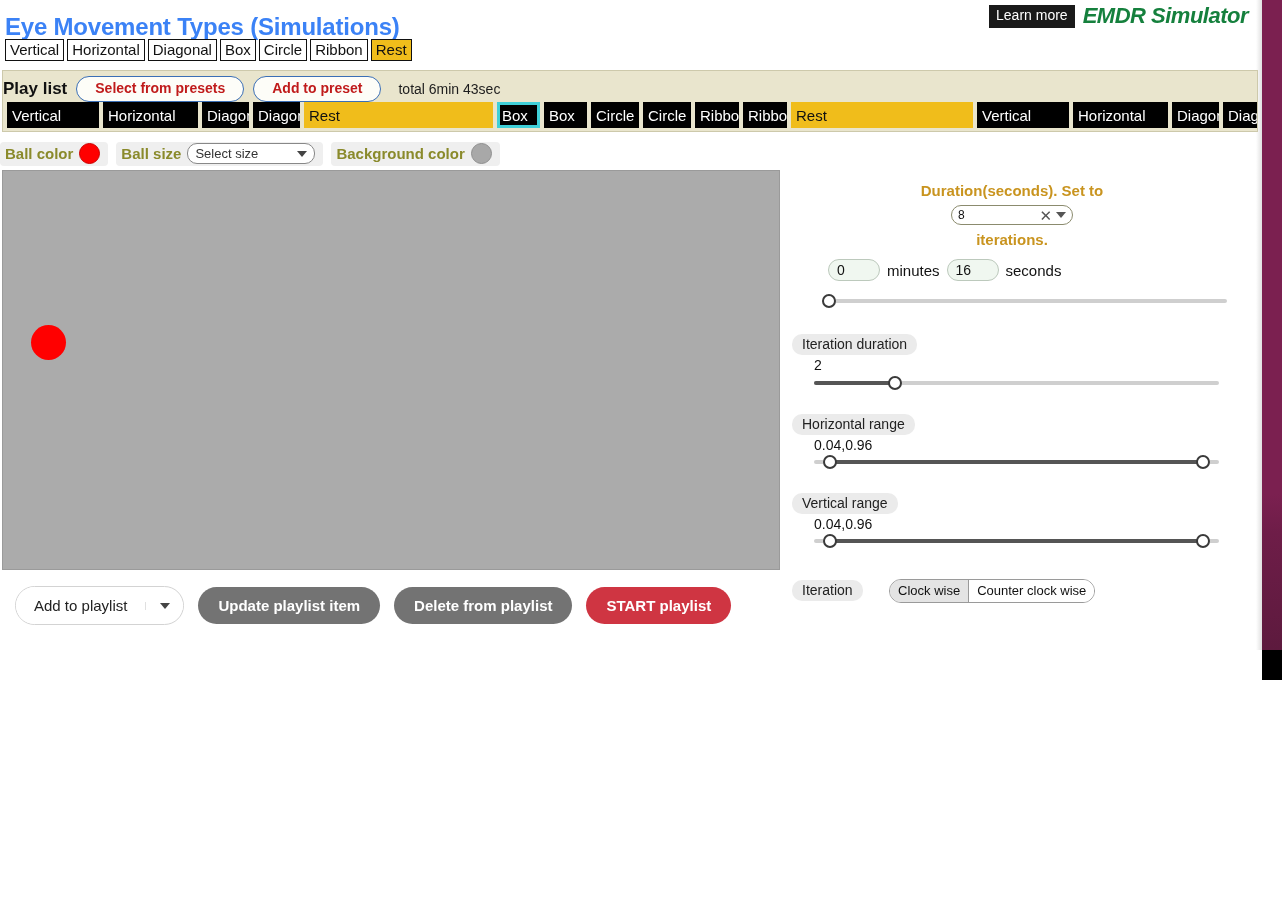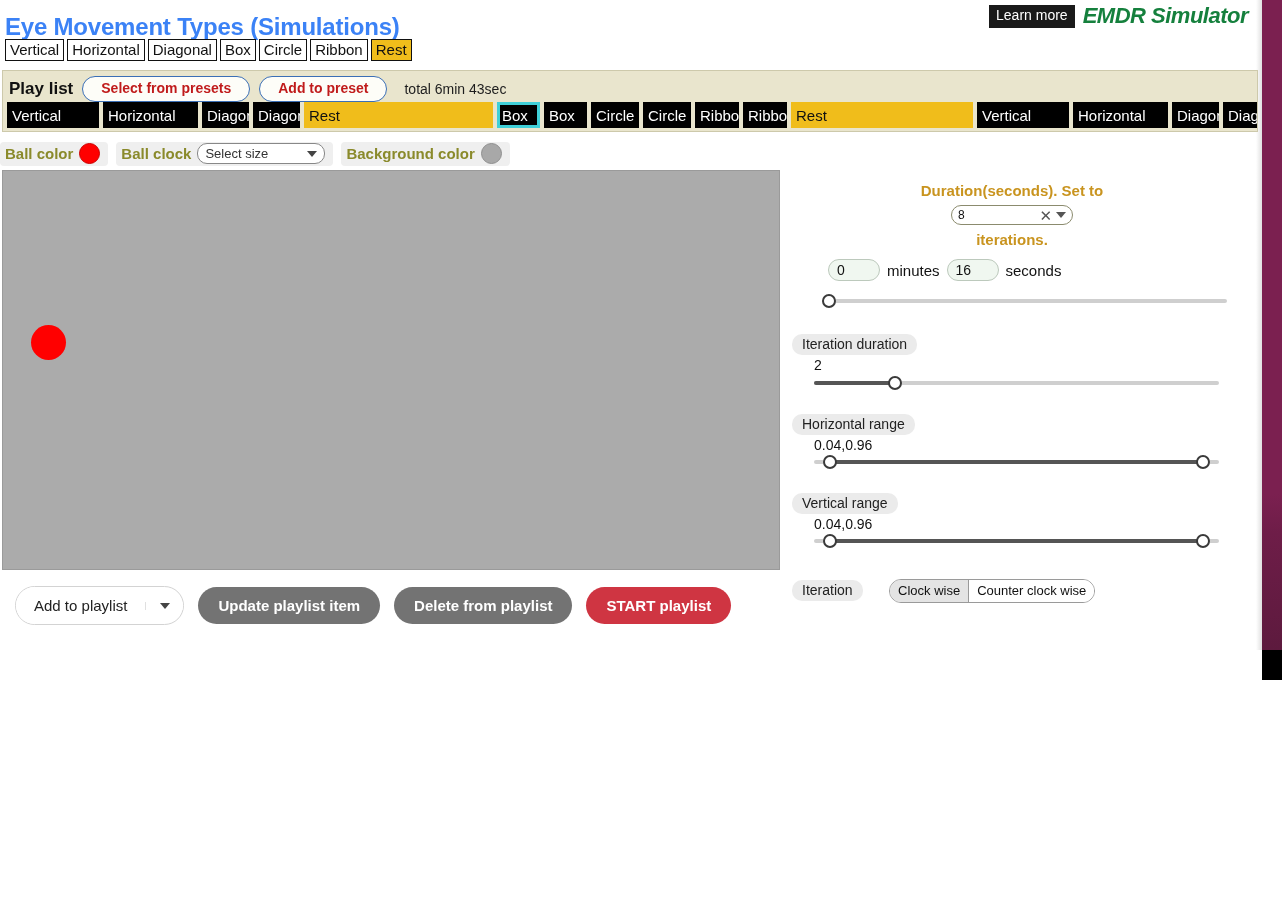--- a/index.html
+++ b/index.html
@@ -49,21 +49,21 @@
     border-radius:0;
   }
   .mtype-btn.selected{background:#f0bd1b;}
 
   
   #playlist-panel{
     position:absolute;left:2px;top:70px;width:1256px;height:62px;
     background:#e9e5cd;border:1px solid #cdc9ab;box-sizing:border-box;
     overflow:hidden;
   }
-  #playlist-head{position:absolute;left:6px;top:5px;display:flex;align-items:center;gap:9px;}
+  #playlist-head{position:absolute;left:0;top:5px;display:flex;align-items:center;gap:9px;}
   #playlist-label{font-size:17px;font-weight:bold;color:#111;}
   .pill-btn{
     border:1px solid #3b6fb6;background:#fdfdf8;color:#c01b1b;
     font-size:14px;font-weight:bold;border-radius:14px;
     padding:3px 18px 4px 18px;cursor:pointer;line-height:1.2;
     font-family:"Liberation Sans", sans-serif;
   }
   #playlist-total{font-size:14px;color:#1d1d1d;margin-left:8px;}
 
   #playlist-items{position:absolute;left:4px;top:31px;display:flex;gap:4px;height:26px;white-space:nowrap;}
@@ -228,21 +228,21 @@
     </div>
 </div>
 
 <div id="ball-settings">
   <div class="setting-group">
     <span class="setting-label">Ball color</span>
     <span id="ball-color-swatch" class="color-swatch"></span>
   </div>
 
   <div class="setting-group">
-    <span class="setting-label">Ball clock</span>
+    <span class="setting-label">Ball size</span>
     <div id="ball-size-select">
       <span>Select size</span>
       <span class="chev"></span>
     </div>
   </div>
 
   <div class="setting-group">
     <span class="setting-label">Background color</span>
     <span id="bg-color-swatch" class="color-swatch"></span>
   </div>

